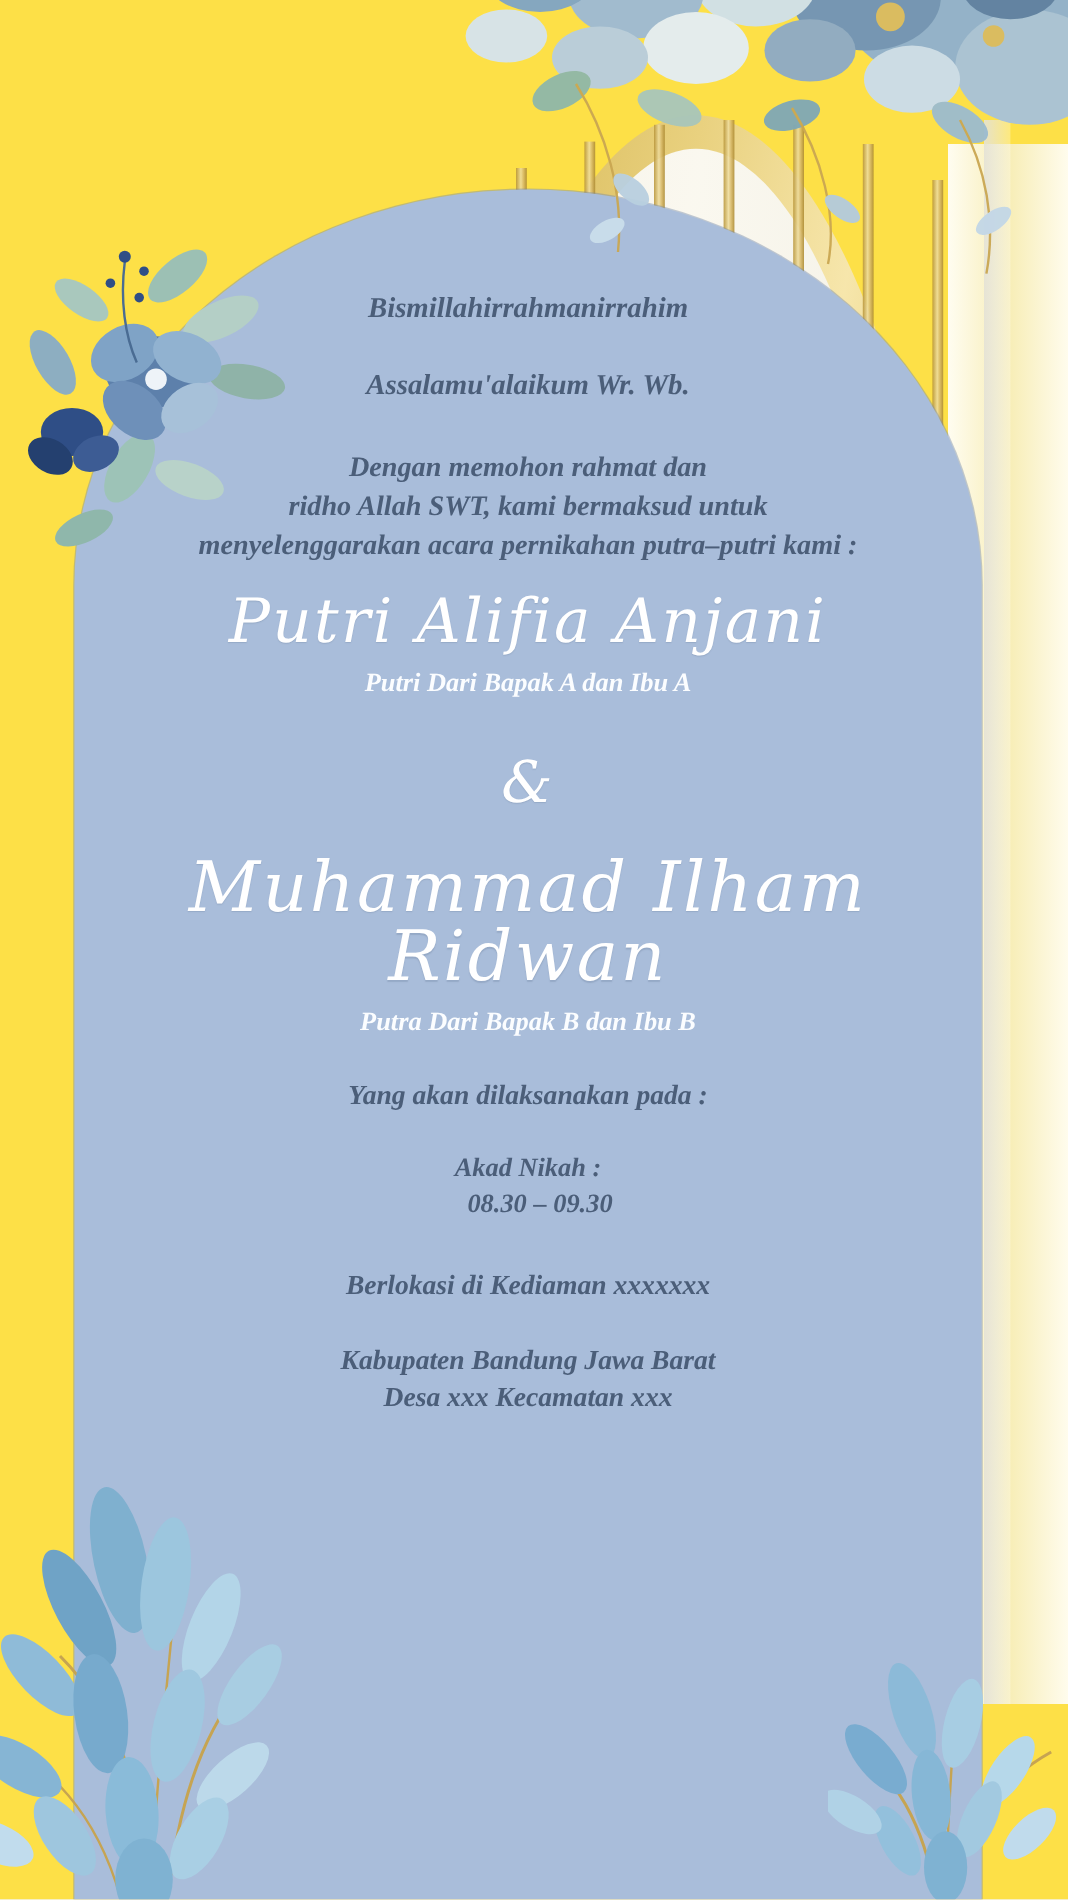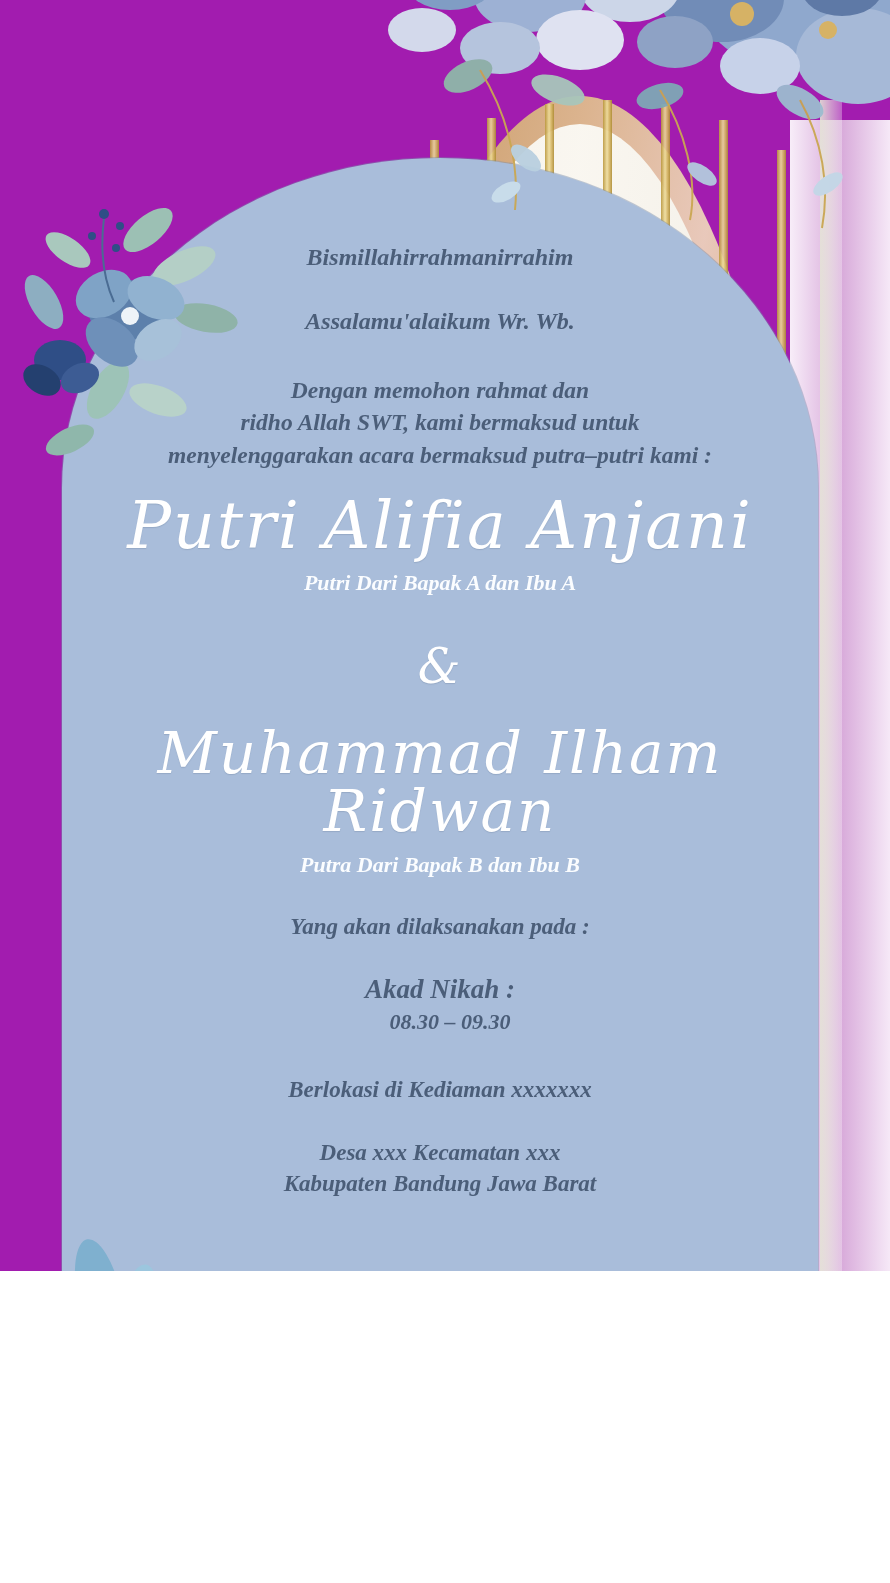--- a/index.html
+++ b/index.html
@@ -6,22 +6,22 @@
   html, body {
     width: 890px;
     height: 1583px;
     overflow: hidden;
     background: #ffffff;
     font-family: "Liberation Serif", serif;
   }
   #card {
     position: relative;
     width: 890px;
-    height: 1271px;
-    background: #a21caf;
+    height: 1583px;
+    background: #fde047;
     overflow: hidden;
   }
 
   
   .gold-arch {
     position: absolute;
     border-radius: 50% 50% 0 0 / 60% 60% 0 0;
     background: linear-gradient(100deg, #c9a84a 0%, #e6cf8a 35%, #f5e7bd 55%, #d9bb62 80%, #bc9a3d 100%);
     opacity: .85;
   }
@@ -96,21 +96,21 @@
 
   .script {
     font-family: "DejaVu Serif", serif;
     font-style: italic;
     font-weight: 400;
     color: #ffffff;
     letter-spacing: 2px;
     line-height: 1;
     text-shadow: 0 1px 1px rgba(90,110,140,.25);
   }
-  .bride { font-size: 65px; margin-top: 22px; }
+  .bride { font-size: 51px; margin-top: 22px; }
   .groom { font-size: 58px; margin-top: 4px; }
   .amp   { font-size: 48px; margin-top: 46px; margin-bottom: 34px; }
 
   .parents {
     font-style: italic;
     font-weight: bold;
     font-size: 22px;
     color: #fbfdff;
     margin-top: 12px;
   }
@@ -126,21 +126,21 @@
     font-style: italic;
     font-weight: bold;
     font-size: 23px;
     color: #4b5e79;
     margin-top: 36px;
   }
   .block { margin-top: 34px; }
   .block .ttl {
     font-style: italic;
     font-weight: bold;
-    font-size: 27px;
+    font-size: 22px;
     color: #4b5e79;
   }
   .block .tm {
     font-style: italic;
     font-weight: bold;
     font-size: 22px;
     color: #4b5e79;
     margin-top: 4px;
     padding-left: 20px;
   }
@@ -195,43 +195,43 @@
 
   <div id="panel">
     <div class="inner">
 
       <div class="greet g1">Bismillahirrahmanirrahim</div>
       <div class="greet g2">Assalamu'alaikum Wr. Wb.</div>
 
       <div class="intent">
         <div>Dengan memohon rahmat dan</div>
         <div>ridho Allah SWT, kami bermaksud untuk</div>
-        <div>menyelenggarakan acara bermaksud putra–putri kami :</div>
+        <div>menyelenggarakan acara pernikahan putra–putri kami :</div>
       </div>
 
       <div class="script bride">Putri Alifia Anjani</div>
       <div class="parents">Putri Dari Bapak A dan Ibu A</div>
 
       <div class="script amp">&amp;</div>
 
       <div class="script groom">Muhammad Ilham Ridwan</div>
       <div class="parents">Putra Dari Bapak B dan Ibu B</div>
 
       <div class="sched-lead">Yang akan dilaksanakan pada :</div>
 
       <div class="block">
         <div class="ttl">Akad Nikah :</div>
         <div class="tm">08.30 – 09.30</div>
       </div>
 
 
       <div class="loc-1">Berlokasi di Kediaman xxxxxxx</div>
       <div class="loc-2">
+        <div>Kabupaten Bandung Jawa Barat</div>
         <div>Desa xxx Kecamatan xxx</div>
-        <div>Kabupaten Bandung Jawa Barat</div>
       </div>
 
     </div>
   </div>
 
   <svg class="floral f-top" viewBox="0 0 570 330">
     <g opacity=".95">
       <ellipse cx="470" cy="40" rx="96" ry="60" fill="#8fb0cf"></ellipse>
       <ellipse cx="392" cy="28" rx="62" ry="44" fill="#6f93b8"></ellipse>
       <ellipse cx="528" cy="86" rx="62" ry="48" fill="#a7c2da"></ellipse>

